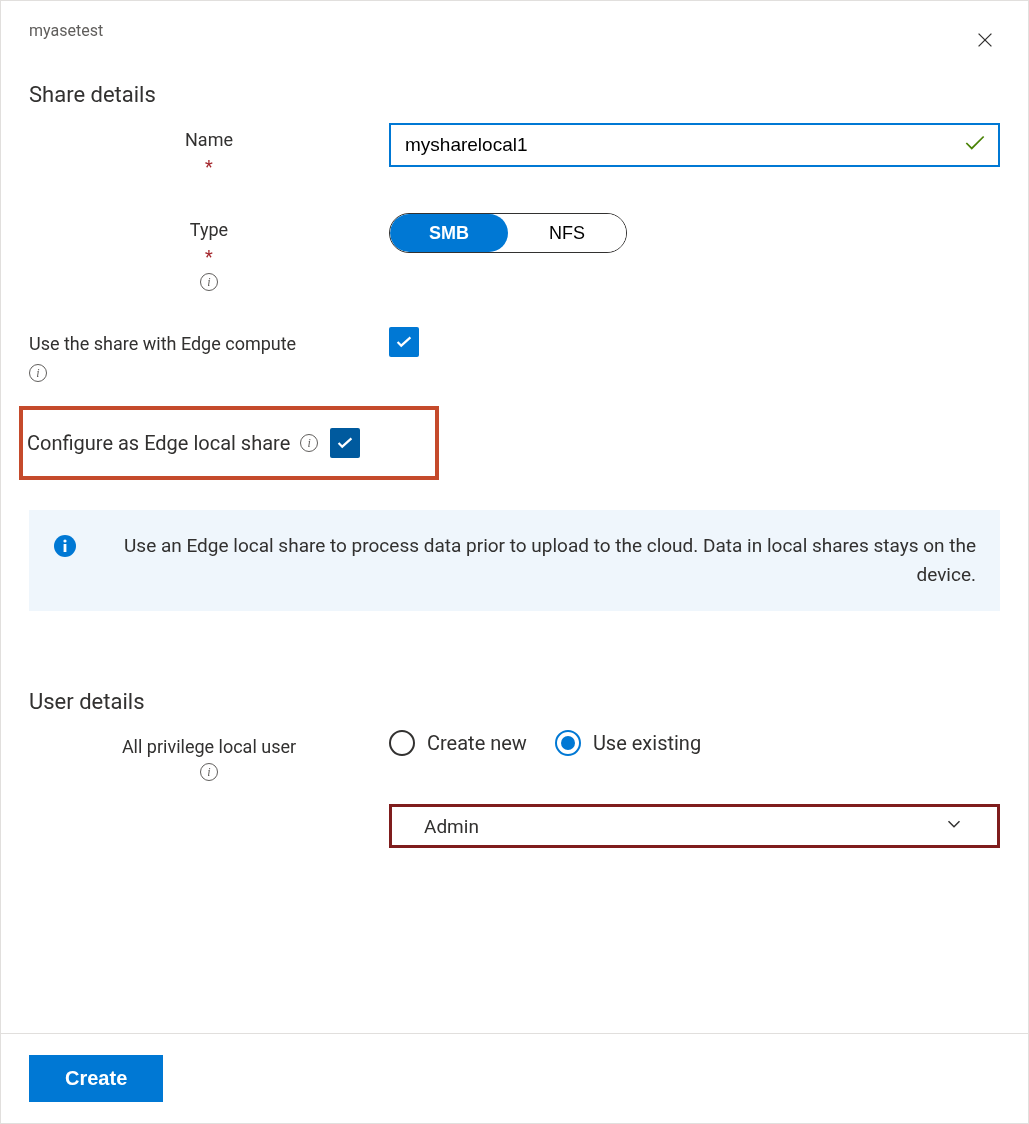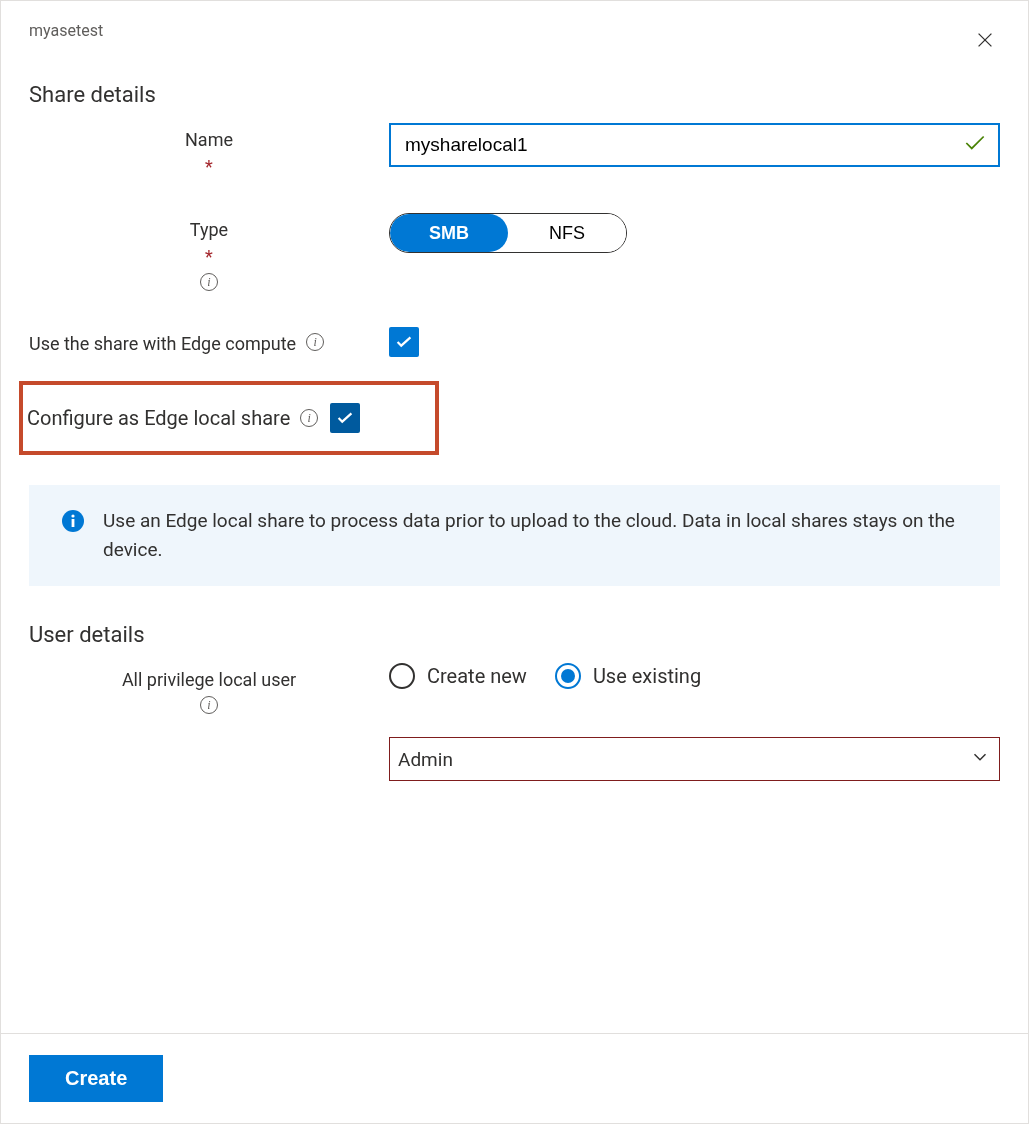--- a/index.html
+++ b/index.html
@@ -150,26 +150,27 @@
     display: flex;
     align-items: center;
     gap: 10px;
   }
   .highlight-row .checkbox {
     background: #005a9e;
   }
   
   .info-banner {
     background: #eff6fc;
-    padding: 22px 32px;
-    margin: 18px 0 36px 0;
+    padding: 22px 24px;
+    margin: 18px 0 78px 0;
     display: flex;
     gap: 18px;
     font-size: 19px;
     line-height: 1.5;
+    text-align: right;
   }
   .info-banner .icon {
     flex-shrink: 0;
     width: 24px;
     height: 24px;
     margin-top: 2px;
   }
   
   .radio-group {
     display: flex;
@@ -201,25 +202,25 @@
     background: #0078d4;
     border-radius: 50%;
   }
   
   .select-wrap {
     margin-top: 48px;
   }
   .select {
     width: 100%;
     height: 44px;
-    border: 1px solid #7f1d1d;
+    border: 3px solid #7f1d1d;
     display: flex;
     align-items: center;
     justify-content: space-between;
-    padding: 0 8px;
+    padding: 0 32px;
     font-size: 19px;
     cursor: pointer;
     background: #fff;
   }
   .select .chev { color: #323130; }
   
   .footer {
     position: absolute;
     left: 0; right: 0; bottom: 0;
     height: 90px;
@@ -279,21 +280,21 @@
     </div>
     <div class="control-col">
       <div class="pill-group">
         <button class="pill selected">SMB</button>
         <button class="pill">NFS</button>
       </div>
     </div>
   </div>
 
   <div class="row">
-    <div class="label-col" style="flex-direction:row; align-items:flex-start; gap:10px;">
+    <div class="label-col" style="flex-direction:column; align-items:flex-start; gap:10px;">
       <span>Use the share with Edge compute</span>
       <span class="info-icon">i</span>
     </div>
     <div class="control-col">
       <div class="checkbox">
         <svg width="22" height="22" viewBox="0 0 24 24" fill="none" stroke="currentColor" stroke-width="2.4">
             <path d="M5 12l4 4L19 7"></path>
           </svg>
       </div>
     </div>

